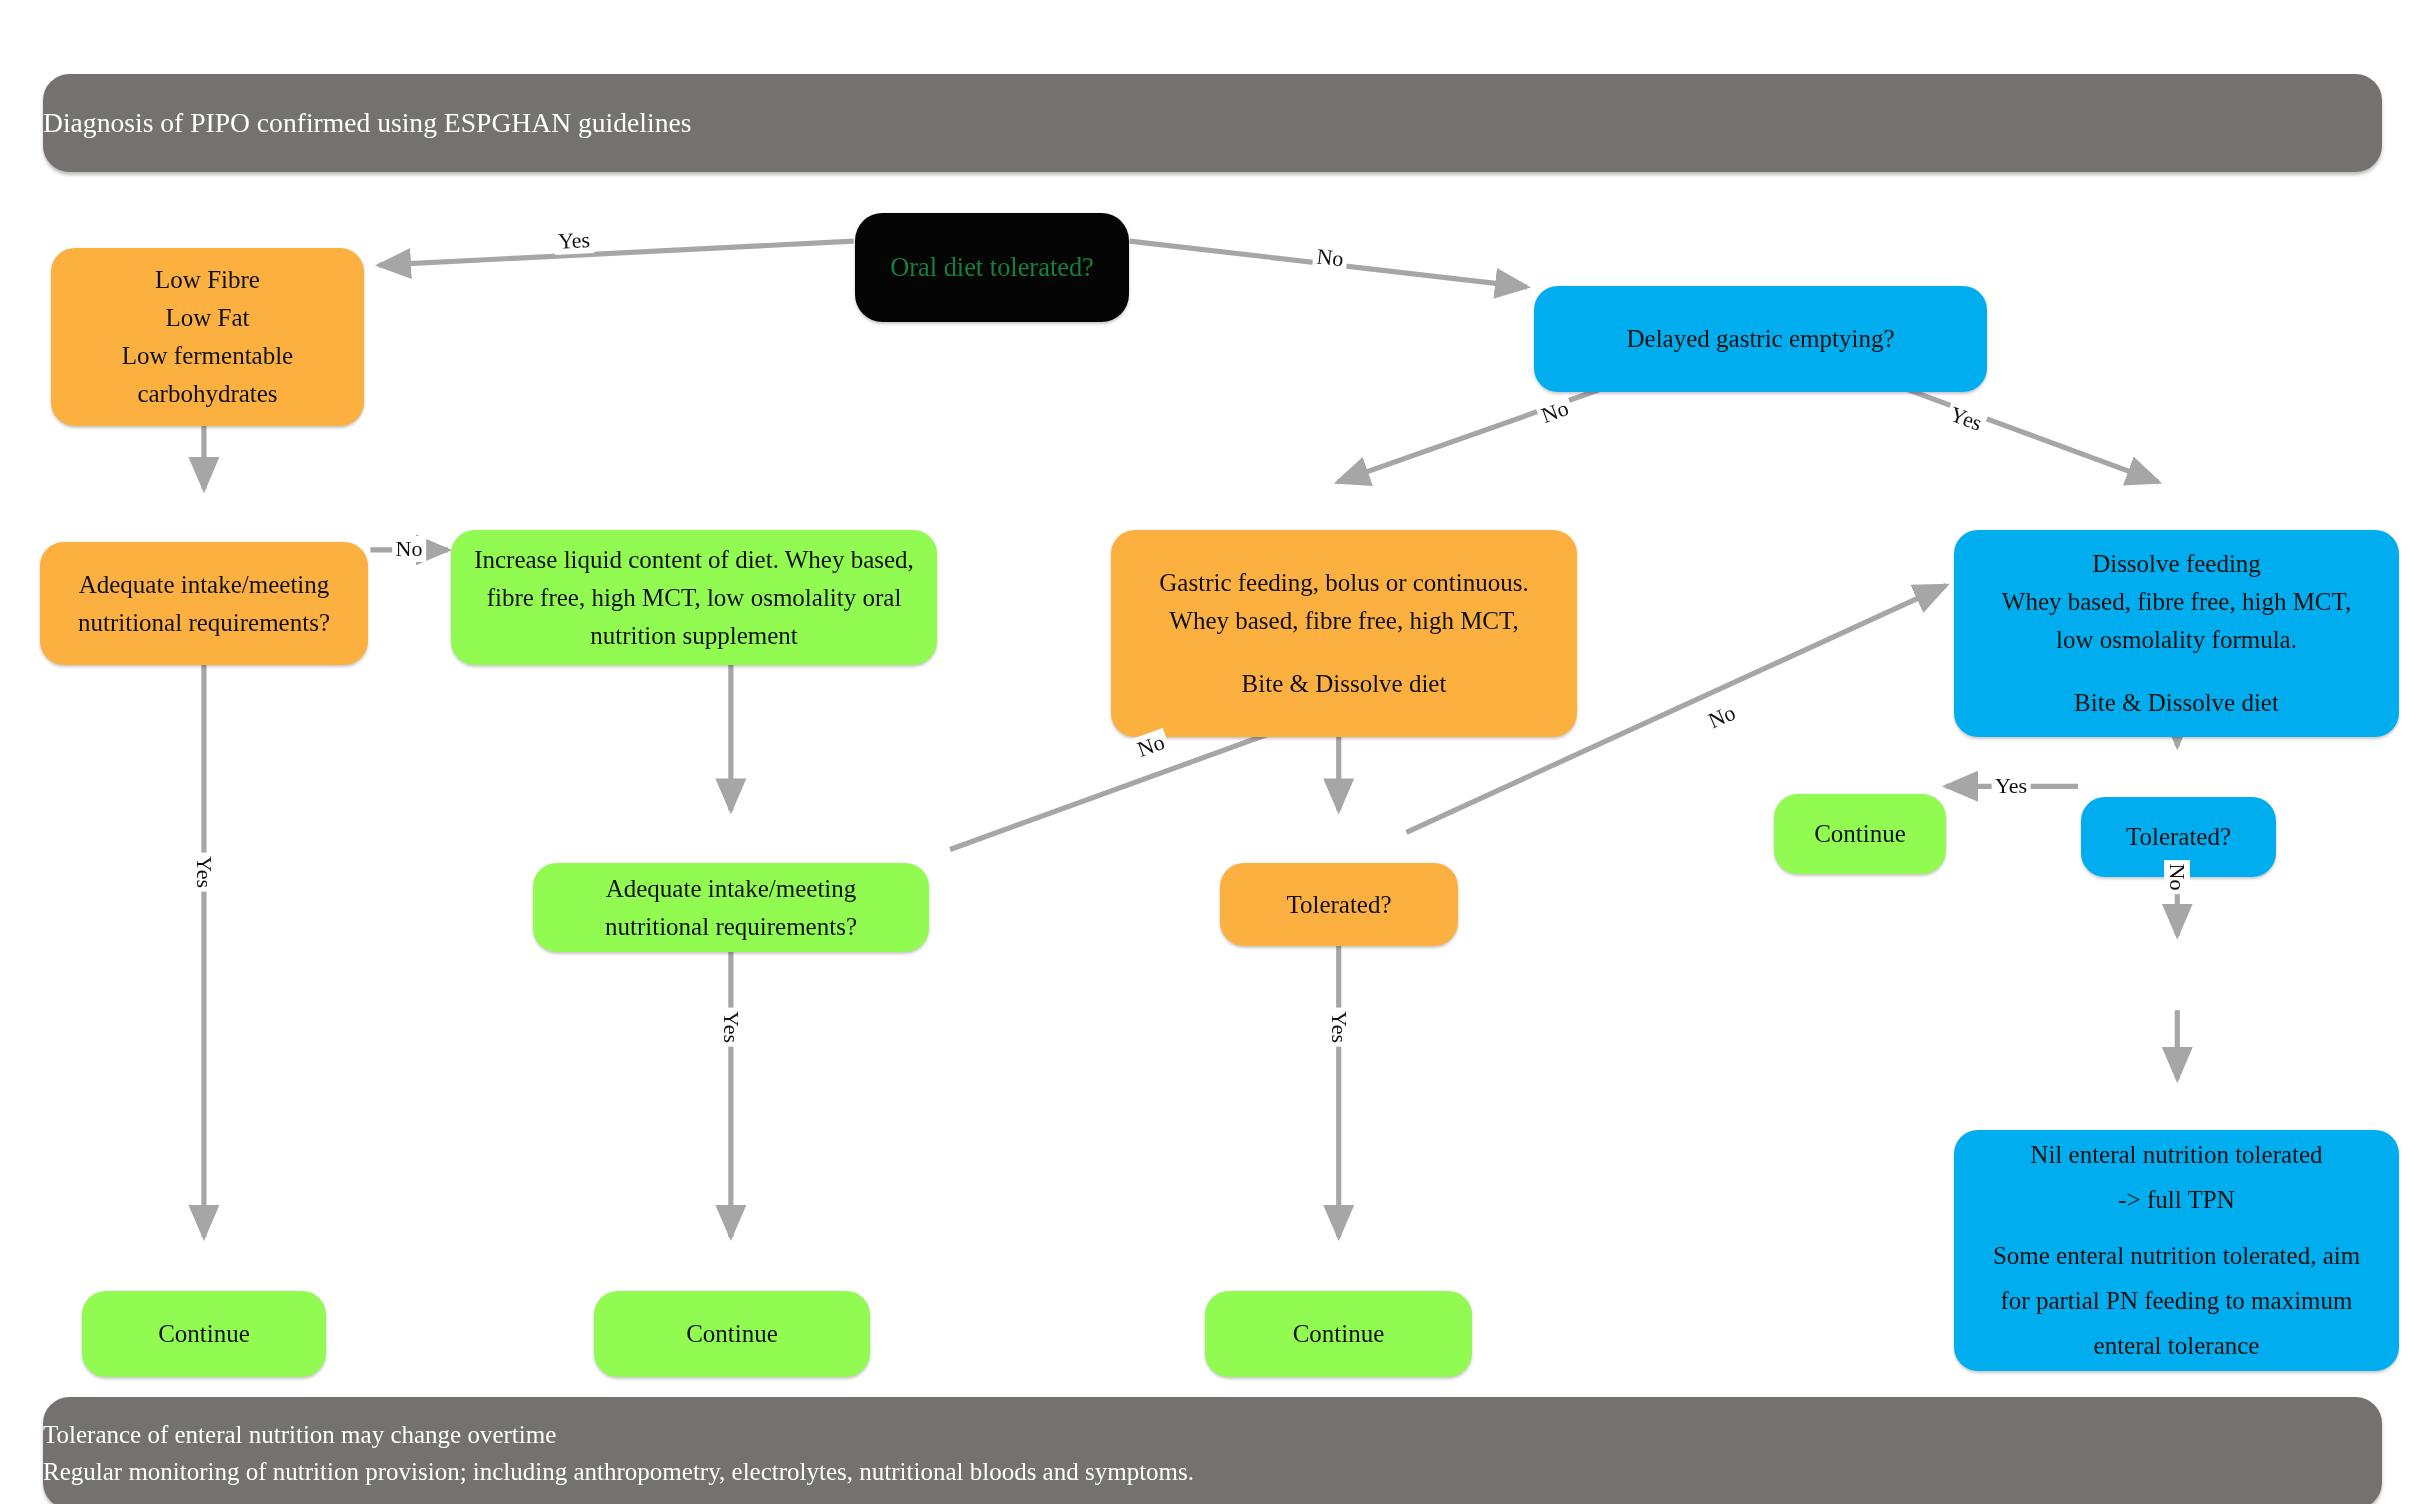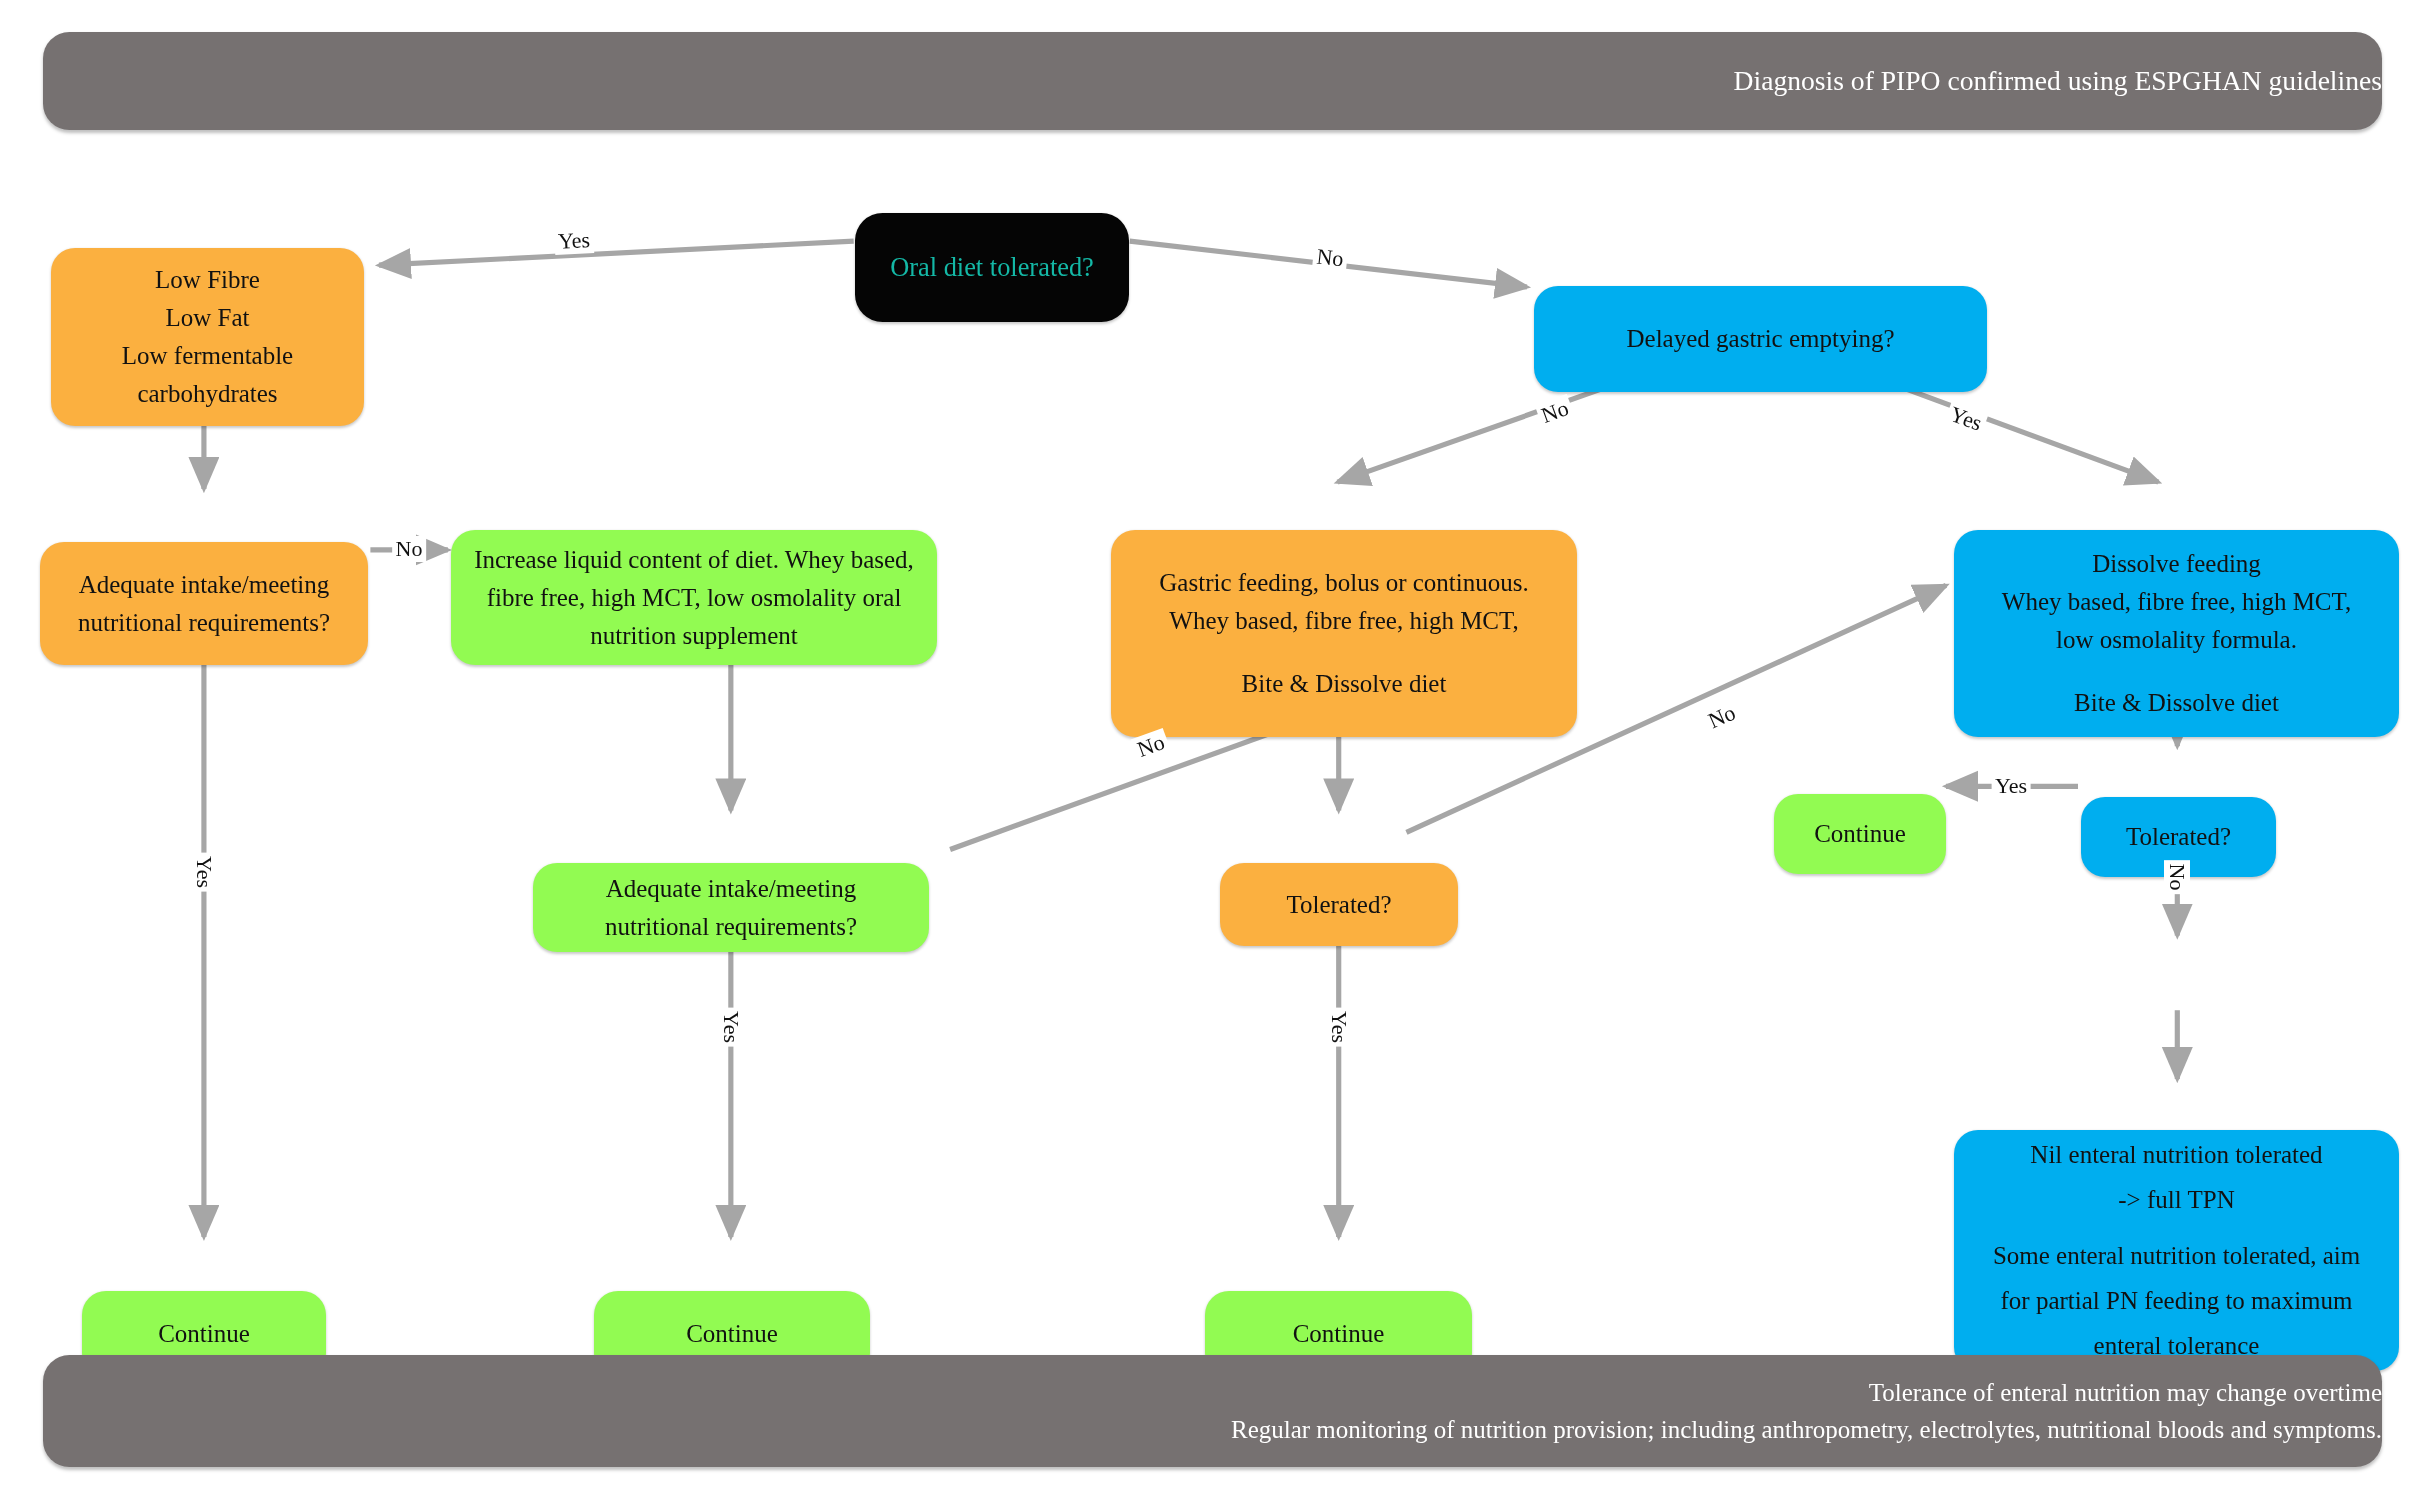--- a/index.html
+++ b/index.html
@@ -41,34 +41,35 @@
     margin-top: 48px;
   }
   .node .line { display: block; width: 100%; }
   .node .gap { height: 25px; }
 
   .banner {
     position: absolute;
     box-sizing: border-box;
     display: flex;
     flex-direction: column;
-    align-items: flex-end;
+    align-items: flex-start;
     justify-content: center;
     text-align: center;
     background: #767171;
     color: #ffffff;
     border-radius: 26.4px;
     line-height: 1.5;
     box-shadow: 0 2.3px 3.4px rgba(0,0,0,0.25);
+    margin-top: 42px;
   }
 
   .orange { background: #FBB040; }
   .green  { background: #92FB52; }
   .blue   { background: #00AEEF; }
-  .black  { background: #050505; color: #14b8a6; }
+  .black  { background: #050505; color: #15803d; }
 
   .edge-label {
     position: absolute;
     color: #111111;
     font-family: "Liberation Serif", "DejaVu Serif", serif;
     white-space: nowrap;
     transform-origin: 50% 50%;
     background: #ffffff;
     padding: 0 3.4px;
   }

